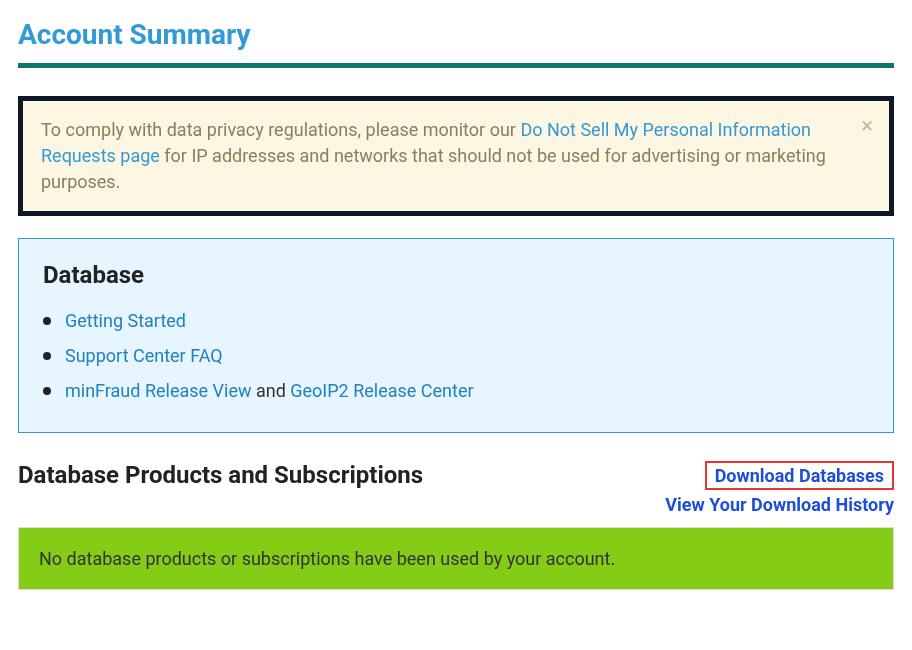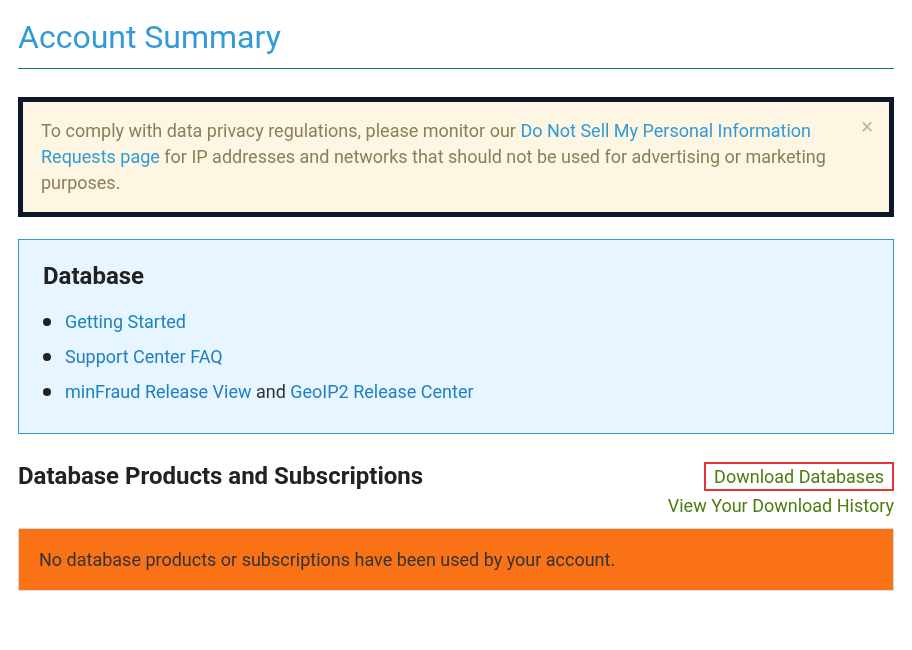--- a/index.html
+++ b/index.html
@@ -13,24 +13,24 @@
       color: #333;
       background: #fff;
       padding: 0;
     }
     .container {
       width: 912px;
       padding: 0 18px 18px 18px;
     }
     h1.page-title {
       color: #329ad6;
-      font-size: 32px;
-      font-weight: 400;
+      font-size: 28px;
+      font-weight: 700;
       padding: 18px 0 12px 0;
-      border-bottom: 1px solid #0f766e;
+      border-bottom: 5px solid #0f766e;
       margin-bottom: 28px;
     }
     .alert {
       background: #fdf6e3;
       border: 5px solid #0f172a;
       padding: 16px 42px 16px 18px;
       position: relative;
       color: #8a7f5a;
       line-height: 1.45;
       margin-bottom: 22px;
@@ -97,34 +97,35 @@
     .db-section-header h2 {
       font-size: 24px;
       font-weight: 700;
       color: #222;
     }
     .db-links {
       text-align: right;
       font-size: 18px;
     }
     .db-links a {
-      color: #4d7c0f;
+      color: #1d4ed8;
       text-decoration: none;
+      font-weight: bold;
     }
     .db-links .highlight-box {
       border: 2px solid #e63434;
       padding: 2px 8px;
       display: inline-block;
     }
     .db-links .second-link {
       display: block;
       margin-top: 4px;
     }
     .empty-box {
-      background: #f97316;
+      background: #84cc16;
       border: 1px solid #ddd;
       padding: 20px;
       color: #333;
     }
   </style>
 </head>
 <body>
 
 <div class="container">
   <h1 class="page-title">Account Summary</h1>

